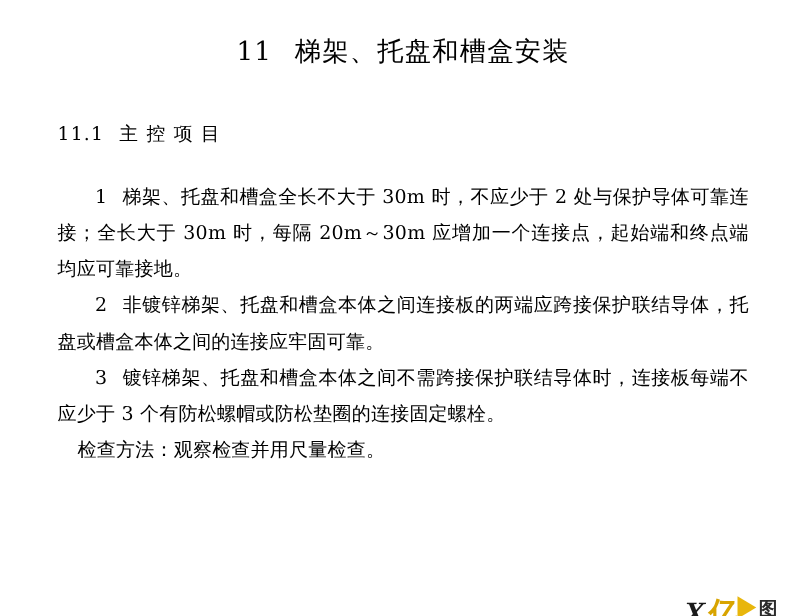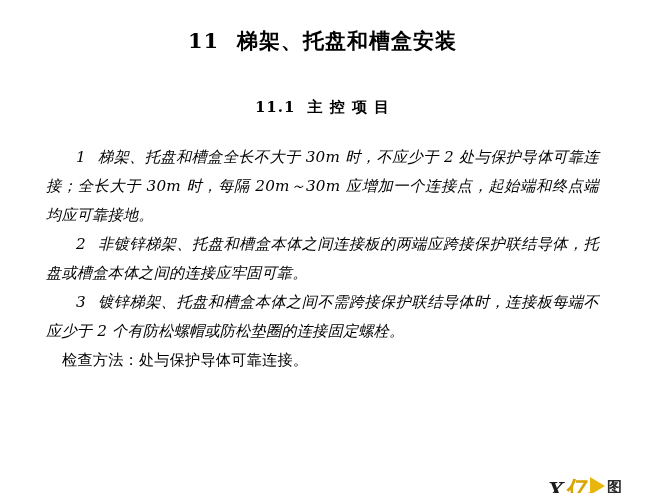--- a/index.html
+++ b/index.html
@@ -18,33 +18,32 @@
   .page {
     position: relative;
     width: 645px;
     height: 493px;
     box-sizing: border-box;
     padding: 0 46px;
   }
   .chapter-title {
     text-align: center;
     font-size: 21px;
-    font-weight: bold;
+    font-weight: normal;
     letter-spacing: 1px;
     margin-top: 27px;
     margin-bottom: 10px;
     font-family: "DejaVu Serif", "Liberation Serif", serif;
   }
   .chapter-title .num {
     margin-right: 18px;
   }
   .section-title {
-    text-align: center;
     font-size: 15px;
-    font-weight: bold;
+    font-weight: normal;
     margin-top: 43px;
     letter-spacing: 1px;
   }
   .section-title .num {
     margin-right: 12px;
   }
   .body-block {
     margin-top: 26px;
   }
   p.para {
@@ -53,21 +52,20 @@
     margin: 0;
     text-align: justify;
     text-justify: inter-ideograph;
     letter-spacing: 0.2px;
   }
   p.indent1 {
     text-indent: 0;
   }
   p.indent2 {
     text-indent: 30px;
-    font-style: italic;
   }
   p.indent-small {
     text-indent: 16px;
   }
   .clause-num {
     margin-right: 6px;
   }
   .item-num {
     margin-right: 12px;
   }
@@ -136,25 +134,25 @@
 
     <p class="para indent2">
       <span class="item-num">1</span><span>梯架、托盘和槽盒全长不大于 30m 时，不应少于 2 处与保护导体可靠连接；全长大于 30m 时，每隔 20m～30m 应增加一个连接点，起始端和终点端均应可靠接地。</span>
     </p>
 
     <p class="para indent2">
       <span class="item-num">2</span><span>非镀锌梯架、托盘和槽盒本体之间连接板的两端应跨接保护联结导体，托盘或槽盒本体之间的连接应牢固可靠。</span>
     </p>
 
     <p class="para indent2">
-      <span class="item-num">3</span><span>镀锌梯架、托盘和槽盒本体之间不需跨接保护联结导体时，连接板每端不应少于 2 个有防松螺帽或防松垫圈的连接固定螺栓。</span>
+      <span class="item-num">3</span><span>镀锌梯架、托盘和槽盒本体之间不需跨接保护联结导体时，连接板每端不应少于 3 个有防松螺帽或防松垫圈的连接固定螺栓。</span>
     </p>
 
 
-    <p class="para indent-small">检查方法：处与保护导体可靠连接。</p>
+    <p class="para indent-small">检查方法：观察检查并用尺量检查。</p>
 
   </div>
 
   <div class="watermark">
     <span class="wm-x">X</span>
     <span class="wm-yi">亿</span>
     <span class="wm-tri"></span>
     <span class="wm-word">图</span>
 
   </div>

